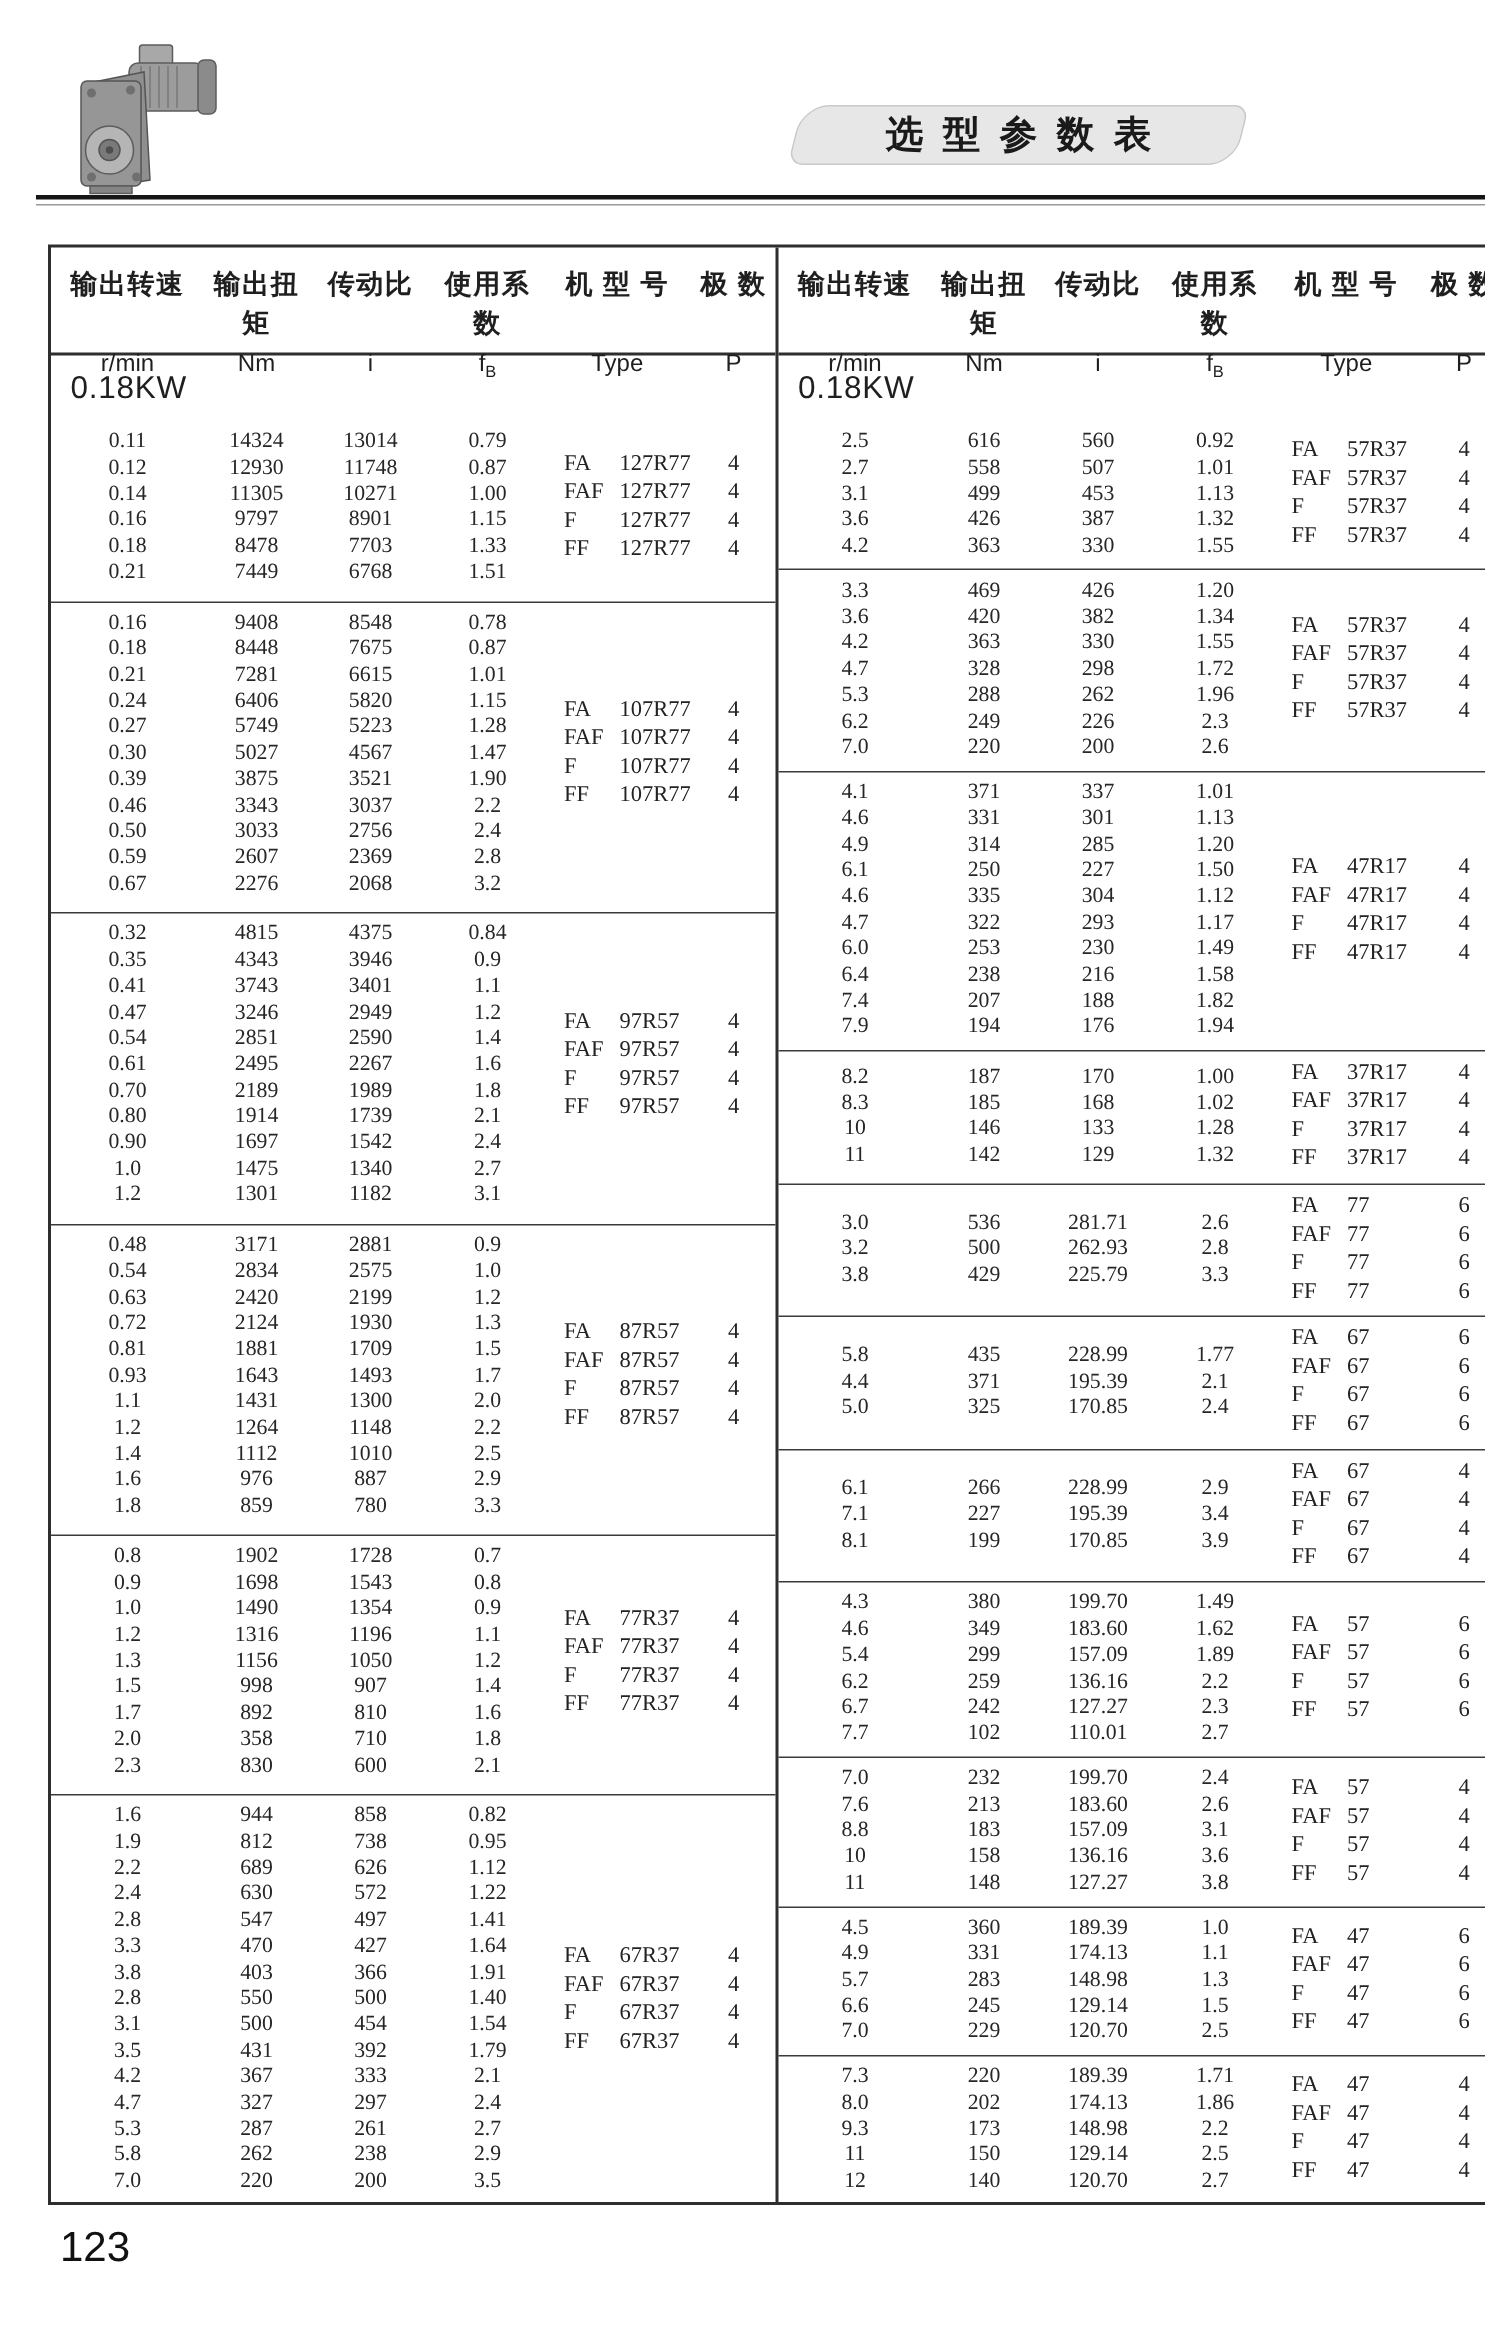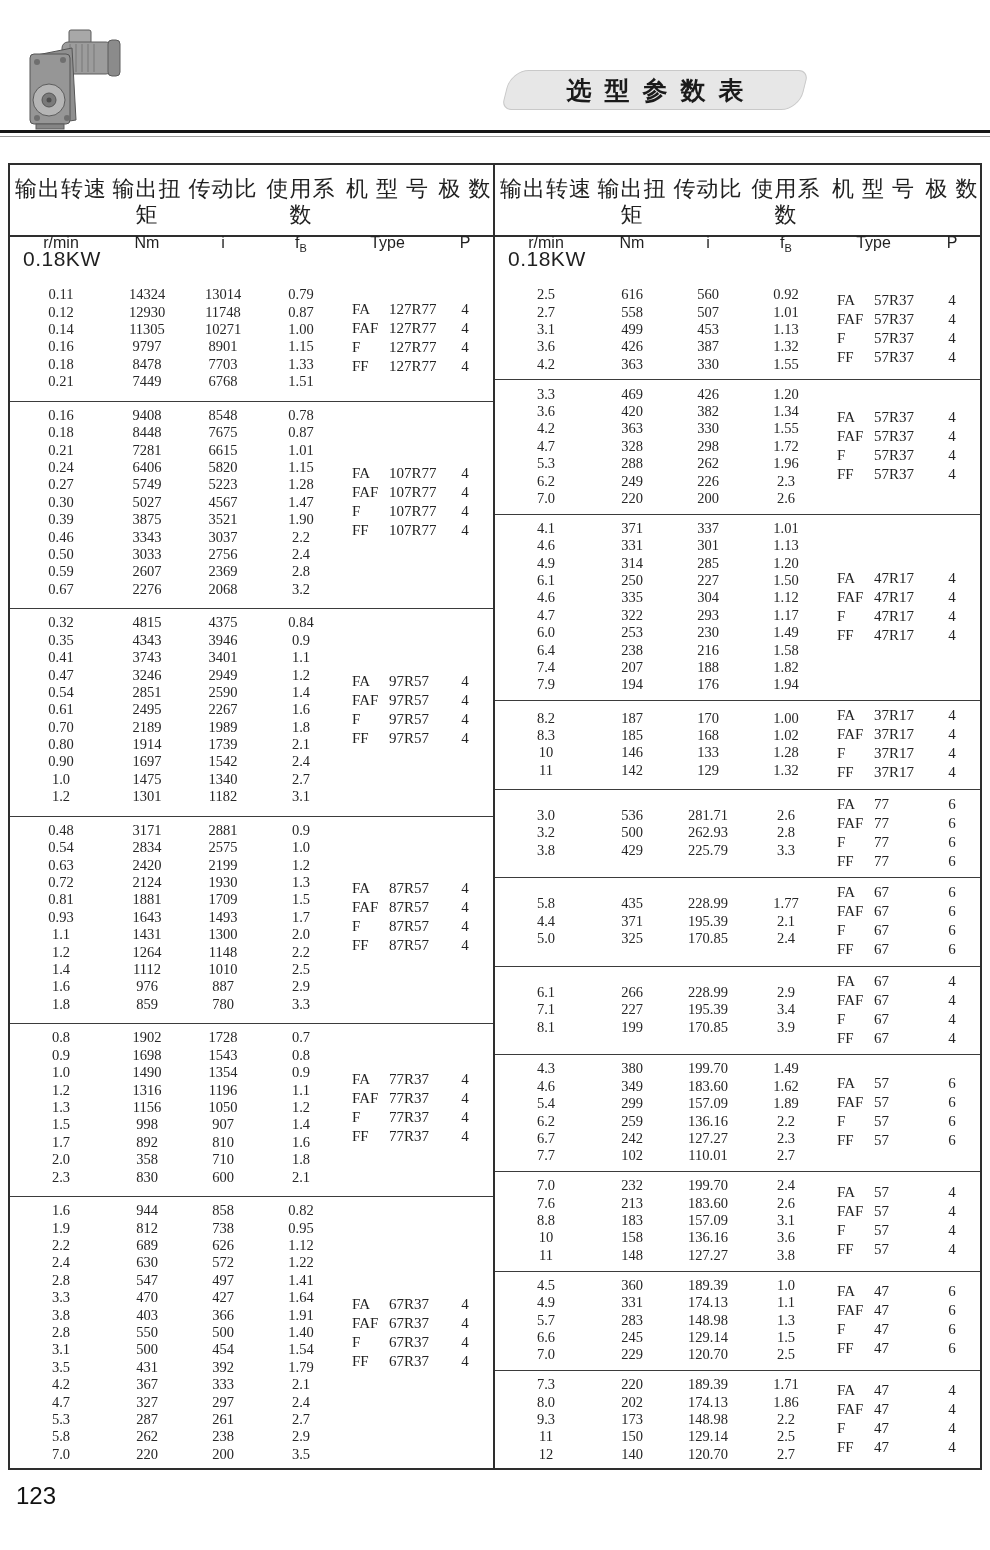--- a/index.html
+++ b/index.html
@@ -1,18 +1,18 @@
 <!DOCTYPE html>
 <html><head>
 <meta charset="utf-8">
 <style>
   * { margin:0; padding:0; box-sizing:border-box; }
   html,body { width:990px; height:1550px; background:#ffffff; overflow:hidden;
     font-family:"Liberation Sans", sans-serif; color:#1f1f1f; }
-  .page { position:relative; width:800px; height:1550px; }
+  .page { position:relative; width:800px; height:1550px;margin-left:24px; }
 
   
   .motor { position:absolute; left:24px; top:26px; width:100px; height:104px; }
 
   
   .banner { position:absolute; left:506px; top:70px; width:298px; height:40px; }
   .banner-bg { position:absolute; inset:0; background:#e7e7e7; border:1px solid #c9c9c9;
     border-radius:18px 10px 18px 10px; transform:skewX(-14deg); }
   .banner-title { position:relative; z-index:1; text-align:center; line-height:40px;
     font-size:25px; letter-spacing:13px; padding-left:13px; color:#1a1a1a; font-weight:bold; }
@@ -23,41 +23,41 @@
 
   
   .maintable { position:absolute; left:8px; top:163px; width:974px; height:1307px;
     border:2px solid #2e2e2e; display:flex; }
   .half { width:50%; display:flex; flex-direction:column; }
   .half.left { border-right:2px solid #2e2e2e; }
 
   .thead { height:72px; border-bottom:2px solid #2e2e2e; padding-top:11px; }
   .hrow { display:grid; grid-template-columns:102px 70px 82px 74px 1fr 56px; }
   .hrow > div { text-align:center; }
-  .hrow.cn { font-size:22px; font-weight:normal; letter-spacing:1px; line-height:26px; }
+  .hrow.cn { font-size:18px; font-weight:bold; letter-spacing:1px; line-height:26px; }
   .hrow.en { font-size:16px; line-height:30px; }
   .hrow.en sub { font-size:11px; }
 
   .power-row { height:44px; display:flex; align-items:center; padding-left:13px;
     font-size:21px; font-weight:normal; letter-spacing:0.5px; }
   .blocks { flex:1; display:flex; flex-direction:column; justify-content:space-between; }
 
   .blk { display:flex; align-items:center; padding:5px 0;font-family:Liberation Serif, serif; }
   .blk + .blk { border-top:1.5px solid #3b3b3b; }
   .rows { width:332px; }
   .drow { display:grid; grid-template-columns:102px 70px 82px 74px; height:17.4px;
     align-items:center; }
   .drow span { text-align:center; font-size:14.5px; color:#262626; }
   .types { flex:1; padding-left:10px; }
   .trow { display:flex; align-items:center; height:19px; }
   .tname { flex:1; font-size:15px; color:#222; display:flex; }
   .tprefix { width:37px; display:inline-block; }
   .tp { width:56px; text-align:center; font-size:15px; color:#222; }
 
-  .pageno { position:absolute; left:16px; top:1482px; font-size:24px; color:#111; }
+  .pageno { position:absolute; left:16px; top:1482px; font-size:28px; color:#111; }
 </style>
 </head>
 <body>
 
 <div class="page">
 
   <svg class="motor" viewBox="0 0 100 104">
     <rect x="45" y="4" width="22" height="16" rx="2" fill="#a8a8a8" stroke="#5c5c5c"></rect>
     <rect x="38" y="16" width="50" height="32" rx="6" fill="#9c9c9c" stroke="#5c5c5c"></rect>
     <line x1="46" y1="18" x2="46" y2="46" stroke="#787878"></line>

